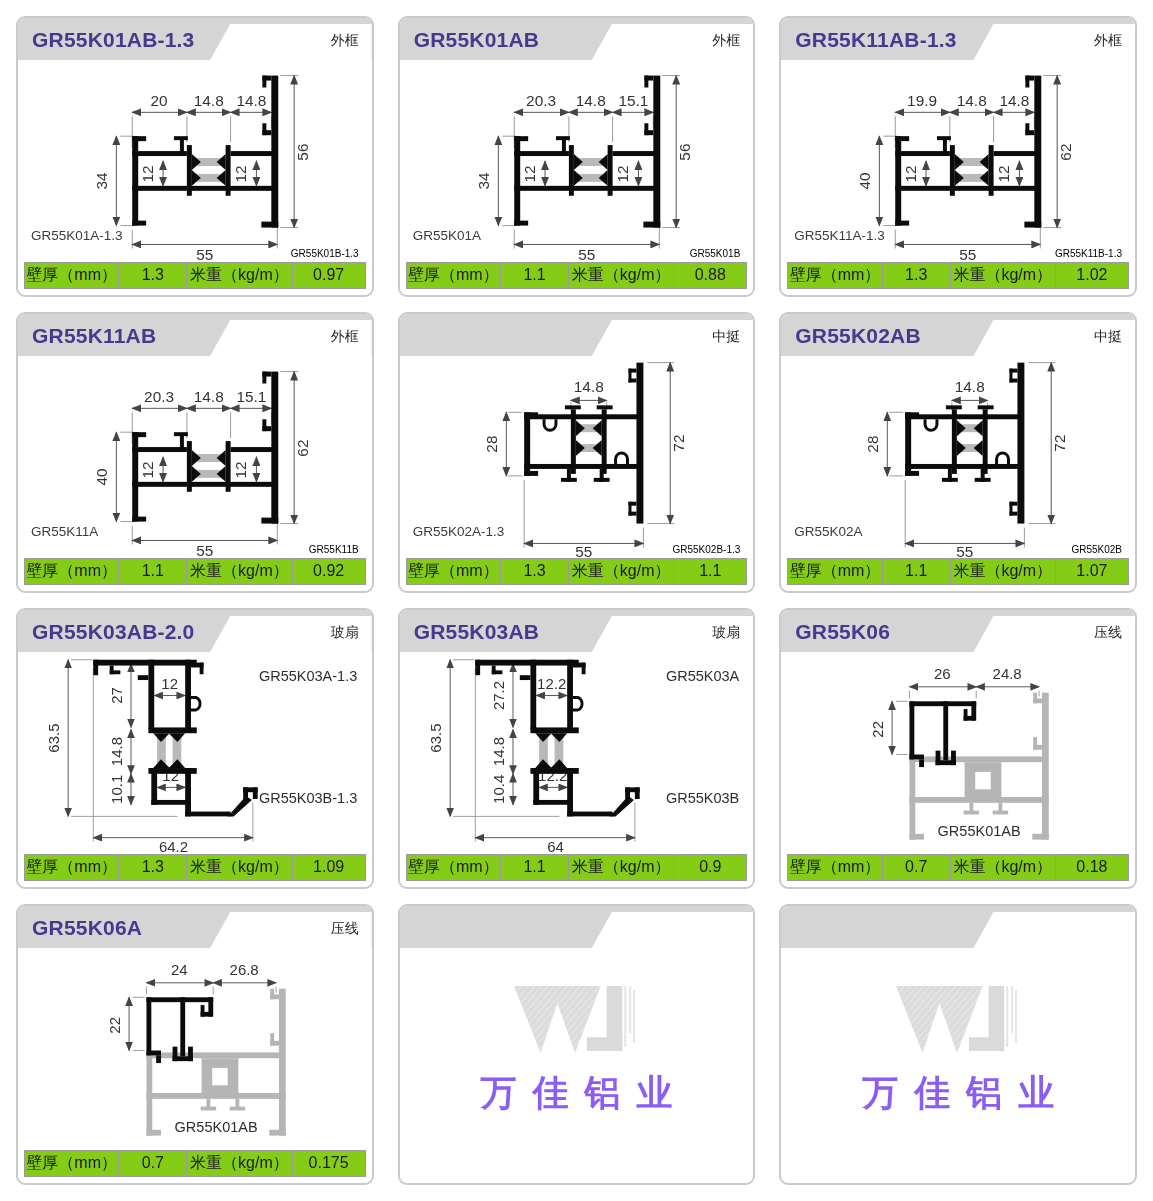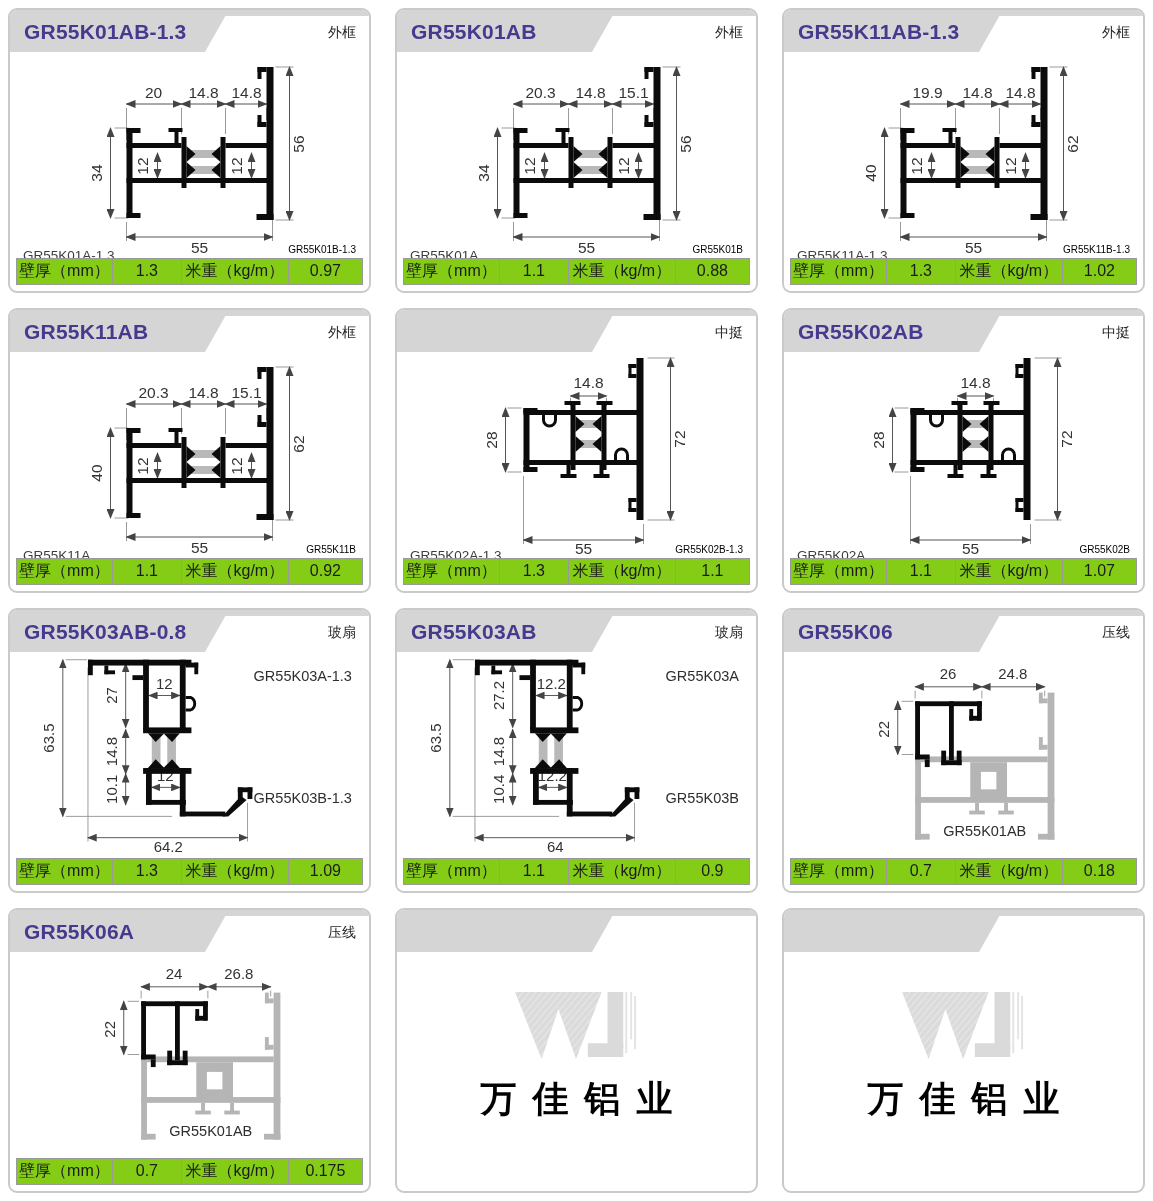--- a/index.html
+++ b/index.html
@@ -1,41 +1,41 @@
 <!DOCTYPE html>
 <html><head>
 <meta charset="utf-8">
 <style>
   *{box-sizing:border-box;margin:0;padding:0}
   html,body{background:#ffffff}
   body{width:1153px;height:1201px;font-family:"Liberation Sans","DejaVu Sans",sans-serif;}
-  .grid{display:grid;grid-template-columns:repeat(3,1fr);grid-template-rows:repeat(4,1fr);gap:15px 24px;padding:8px;width:1153px;height:1201px}
+  .grid{display:grid;grid-template-columns:repeat(3,1fr);grid-template-rows:repeat(4,1fr);gap:15px 24px;padding:16px;width:1153px;height:1201px}
   .card{position:relative;background:#fff;border:2px solid #c9caca;border-radius:9px;overflow:hidden}
   .band{position:absolute;top:0;left:0;right:0;height:42px;background:#d5d5d6}
   .notch{position:absolute;top:6px;left:50%;right:0;height:38px;background:#fff;clip-path:polygon(8% 100%,20% 0,100% 0,100% 100%)}
   .title{position:absolute;top:0;left:14px;height:42px;line-height:44px;font-size:21px;font-weight:bold;color:#453a8e;letter-spacing:.2px;z-index:2}
   .cat{position:absolute;top:0;right:13px;height:42px;line-height:44px;font-size:14px;color:#262626;z-index:2}
   .draw{position:absolute;top:42px;left:0;width:100%;height:205px}
-  .sub-l{position:absolute;bottom:28px;left:13px;font-size:13.5px;color:#3c3c3c}
+  .sub-l{position:absolute;bottom:52px;left:13px;font-size:13.5px;color:#3c3c3c}
   .sub-r{position:absolute;bottom:36px;right:13px;font-size:10px;color:#000000}
   .spec{position:absolute;left:6px;right:6px;bottom:6px;height:27px;display:flex;border:1.5px solid #9a9a9a;background:#84cc16}
   .spec>div{line-height:23px;text-align:center;font-size:16px;color:#1c1c1c;border-left:1.5px solid #9a9a9a}
   .spec>div:first-child{border-left:none}
   .c1{width:27.5%}.c2{width:20%}.c3{width:31%}.c4{width:21.5%}
   svg .dt{font-size:15.5px;fill:#333}
   svg .lb{font-size:15px;fill:#2e2e2e}
   .ext{stroke:#8f8f8f;stroke-width:0.9}
   .dim{stroke:#555;stroke-width:1;fill:none}
   .blk{fill:#0b0b0b}
   .gry{fill:#b9b9ba}
   .alg{fill:#b5b5b6}
   .clip{fill:none;stroke:#0b0b0b;stroke-width:3}
   .wm{position:absolute;top:0;left:0;right:0;bottom:0;display:flex;flex-direction:column;align-items:center;justify-content:center}
   .wm-logo{width:128px;height:79px;margin-top:10px}
-  .wm-text{margin-top:8px;font-family:"Liberation Serif","DejaVu Serif",serif;font-size:36px;font-weight:600;color:#000000;letter-spacing:16px;padding-left:16px}
+  .wm-text{margin-top:8px;font-family:"Liberation Serif","DejaVu Serif",serif;font-size:36px;font-weight:600;color:#8b5cf6;letter-spacing:16px;padding-left:16px}
 </style>
 </head>
 <body>
 
 <div class="grid">
 
   <div class="card">
     <div class="band"></div>
     <div class="notch"></div>
     <div class="title">GR55K01AB-1.3</div>
@@ -429,21 +429,21 @@
       <div class="c1">壁厚（mm）</div>
       <div class="c2">1.1</div>
       <div class="c3">米重（kg/m）</div>
       <div class="c4">1.07</div>
     </div>
   </div>
 
   <div class="card">
     <div class="band"></div>
     <div class="notch"></div>
-    <div class="title">GR55K03AB-0.8</div>
+    <div class="title">GR55K03AB-2.0</div>
     <div class="cat">玻扇</div>
     <svg class="draw" viewBox="0 0 356 212">
       <line class="ext" x1="50" y1="8" x2="72" y2="8"></line>
         <line class="ext" x1="50" y1="170" x2="160" y2="170"></line>
       <line class="dim" x1="47" y1="8" x2="47" y2="170" marker-start="url(#ah)" marker-end="url(#ah)"></line>
       <text class="dt" transform="rotate(-90 38 89)" x="38" y="89" text-anchor="middle">63.5</text>
       <line class="dim" x1="112" y1="12" x2="112" y2="78" marker-start="url(#ah)" marker-end="url(#ah)"></line>
       <text class="dt" transform="rotate(-90 103 45)" x="103" y="45" text-anchor="middle">27</text>
       <line class="dim" x1="112" y1="80" x2="112" y2="126" marker-start="url(#ah)" marker-end="url(#ah)"></line>
       <text class="dt" transform="rotate(-90 103 103)" x="103" y="103" text-anchor="middle">14.8</text>

